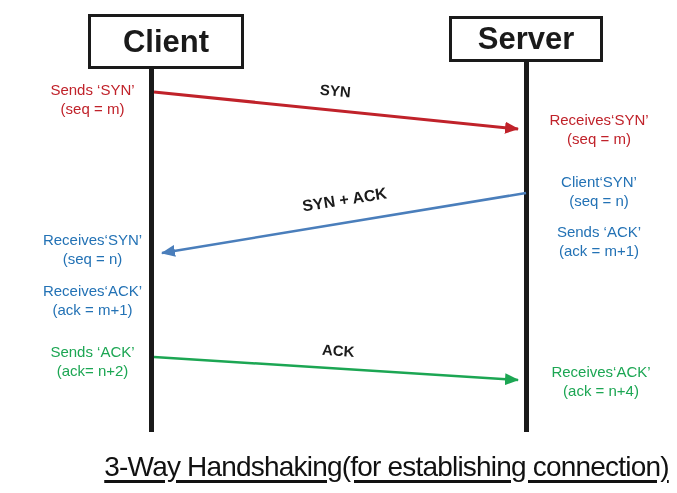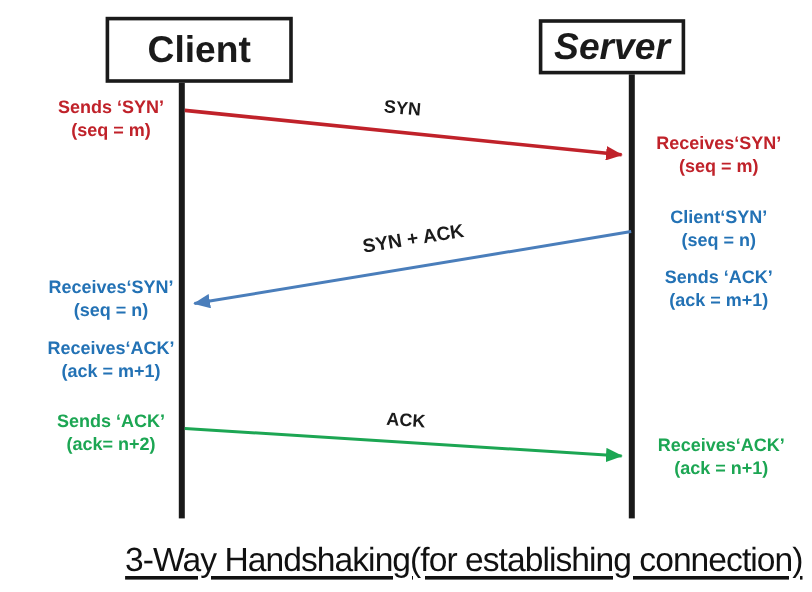--- a/index.html
+++ b/index.html
@@ -20,31 +20,31 @@
   .actor-box{
     position:absolute;
     box-sizing:border-box;
     border:3px solid var(--color-black);
     background:#ffffff;
     display:flex;align-items:center;justify-content:center;
     font-weight:bold;font-size:31px;color:var(--color-black);
     z-index:3;
   }
   #client-box{left:72px;top:14px;width:156px;height:55px;margin-left:16px;}
-  #server-box{left:449px;top:16px;width:122px;height:46px;font-style:italic;}
+  #server-box{left:449px;top:16px;width:154px;height:46px;}
   .lifeline{
     position:absolute;width:5px;background:var(--color-black);z-index:1;
   }
   #client-lifeline{left:149px;top:59px;height:373px;}
   #server-lifeline{left:524px;top:60px;height:372px;}
   #arrows{position:absolute;left:0;top:0;z-index:2;}
   .note{
     position:absolute;
     text-align:center;
-    font-weight:bold;
+    font-weight:normal;
     font-size:15px;
     line-height:19px;
     white-space:nowrap;
     z-index:4;
   }
   .note.red{color:var(--color-red);}
   .note.blue{color:var(--color-blue);}
   .note.green{color:var(--color-green);}
   .note span{display:block;}
   .msg-label{
@@ -142,20 +142,20 @@
     <span>(ack = m+1)</span>
   </div>
 
   <div class="note green" style="left:35px;top:342px;width:115px;">
     <span>Sends ‘ACK’</span>
     <span>(ack= n+2)</span>
   </div>
 
   <div class="note green" style="left:540px;top:362px;width:122px;">
     <span>Receives‘ACK’</span>
-    <span>(ack = n+1)</span>
+    <span>(ack = n+4)</span>
   </div>
 
   <div id="diagram-title">
     <span>3-Way Handshaking(for establishing connection)</span>
   </div>
 
 </div>
 
 </body></html>

